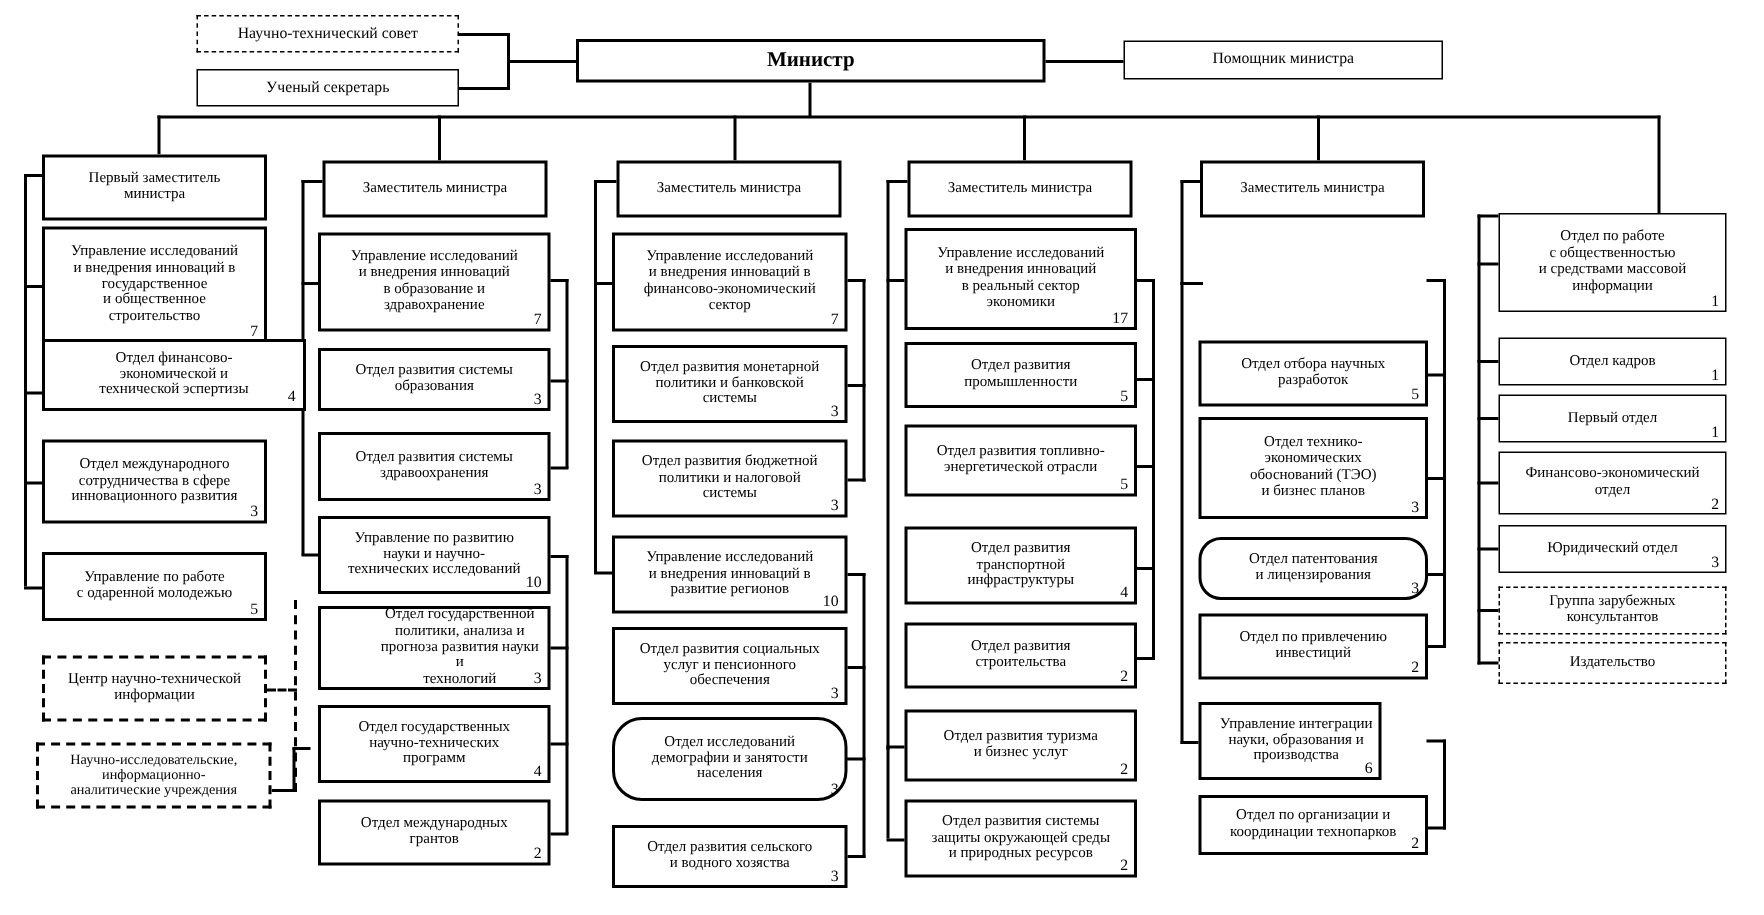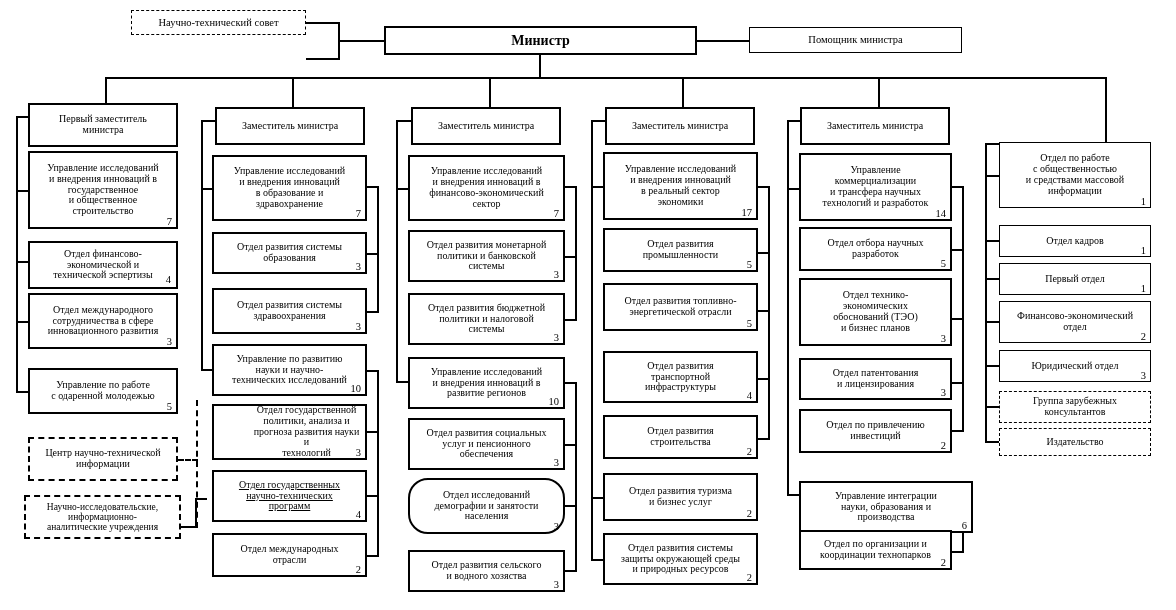--- a/index.html
+++ b/index.html
@@ -31,20 +31,23 @@
 </style>
 </head>
 <body>
 
 <div id="chart">
 
   <div class="box thin dashed t-head" style="left:131px;top:10px;width:175px;height:25px;">
     <span class="lbl">Научно-технический совет</span>
   </div>
 
+  <div class="box thin t-head" style="left:131px;top:46px;width:175px;height:25px;">
+    <span class="lbl">Ученый секретарь</span>
+  </div>
 
   <div class="box t-min" style="left:384px;top:26px;width:313px;height:29px;">
     <span class="lbl">Министр</span>
   </div>
 
   <div class="box thin t-head" style="left:749px;top:27px;width:213px;height:26px;">
     <span class="lbl">Помощник министра</span>
   </div>
 
   <div class="ln lnh" style="left:306px;top:22px;width:34px;height:2px;"></div>
@@ -70,21 +73,21 @@
 
   <div class="box t-unit" style="left:28px;top:151px;width:150px;height:78px;">
     <span class="lbl">Управление исследований
 и внедрения инноваций в
 государственное
 и общественное
 строительство</span>
     <span class="cnt">7</span>
   </div>
 
-  <div class="box t-dept" style="left:28px;top:241px;width:150px;height:48px;">
+  <div class="box t-dept" style="left:28px;top:226px;width:176px;height:48px;">
     <span class="lbl">Отдел финансово-
 экономической и
 технической эспертизы</span>
     <span class="cnt-mid">4</span>
   </div>
 
   <div class="box t-dept" style="left:28px;top:293px;width:150px;height:56px;">
     <span class="lbl">Отдел международного
 сотрудничества в сфере
 инновационного развития</span>
@@ -153,30 +156,30 @@
   </div>
 
   <div class="box t-dept" style="left:212px;top:404px;width:155px;height:56px;padding-left:38px;">
     <span class="lbl">Отдел государственной
 политики, анализа и
 прогноза развития науки и
 технологий</span>
     <span class="cnt">3</span>
   </div>
 
-  <div class="box t-dept" style="left:212px;top:470px;width:155px;height:52px;text-decoration:underline;">
+  <div class="box t-dept" style="left:212px;top:470px;width:155px;height:52px;">
     <span class="lbl">Отдел государственных
 научно-технических
 программ</span>
     <span class="cnt">4</span>
   </div>
 
   <div class="box t-dept" style="left:212px;top:533px;width:155px;height:44px;">
     <span class="lbl">Отдел международных
-отрасли</span>
+грантов</span>
     <span class="cnt">2</span>
   </div>
 
   <div class="ln lnv" style="left:201px;top:120px;width:2px;height:250px;"></div>
   <div class="ln lnh" style="left:201px;top:120px;width:16px;height:2px;"></div>
   <div class="ln lnh" style="left:201px;top:188px;width:13px;height:2px;"></div>
   <div class="ln lnh" style="left:201px;top:369px;width:13px;height:2px;"></div>
 
   <div class="ln lnv" style="left:377px;top:186px;width:2px;height:126px;"></div>
   <div class="ln lnh" style="left:366px;top:186px;width:13px;height:2px;"></div>
@@ -320,55 +323,48 @@
   <div class="ln lnh" style="left:757px;top:252px;width:13px;height:2px;"></div>
   <div class="ln lnh" style="left:757px;top:310px;width:13px;height:2px;"></div>
   <div class="ln lnh" style="left:757px;top:378px;width:13px;height:2px;"></div>
   <div class="ln lnh" style="left:757px;top:438px;width:13px;height:2px;"></div>
   <div class="ln lnv" style="left:768px;top:386px;width:2px;height:54px;"></div>
 
   <div class="box t-dep" style="left:800px;top:107px;width:150px;height:38px;">
     <span class="lbl">Заместитель министра</span>
   </div>
 
-  <div class="box t-unit" style="left:799px;top:153px;width:153px;height:68px;">
-    <span class="lbl">Управление
-коммерциализации
-и трансфера научных
-технологий и разработок</span>
-    <span class="cnt">14</span>
-  </div>
 
   <div class="box t-dept" style="left:799px;top:227px;width:153px;height:44px;">
     <span class="lbl">Отдел отбора научных
 разработок</span>
     <span class="cnt">5</span>
   </div>
 
   <div class="box t-dept" style="left:799px;top:278px;width:153px;height:68px;">
     <span class="lbl">Отдел технико-
 экономических
 обоснований (ТЭО)
 и бизнес планов</span>
     <span class="cnt">3</span>
   </div>
 
-  <div class="box t-dept" style="left:799px;top:358px;width:153px;height:42px;">
+  <div class="box t-dept" style="left:799px;top:358px;width:153px;height:42px;border-radius:15px;">
     <span class="lbl">Отдел патентования
 и лицензирования</span>
     <span class="cnt">3</span>
   </div>
 
   <div class="box t-dept" style="left:799px;top:409px;width:153px;height:44px;">
     <span class="lbl">Отдел по привлечению
 инвестиций</span>
     <span class="cnt">2</span>
   </div>
 
-  <div class="box t-unit" style="left:799px;top:481px;width:174px;height:52px;">
+  <div class="box t-unit" style="left:799px;top:468px;width:122px;height:52px;align-items:flex-end;">
     <span class="lbl">Управление интеграции
 науки, образования и
 производства</span>
     <span class="cnt">6</span>
   </div>
 
   <div class="box t-dept" style="left:799px;top:530px;width:153px;height:40px;">
     <span class="lbl">Отдел по организации и
 координации технопарков</span>
     <span class="cnt">2</span>

